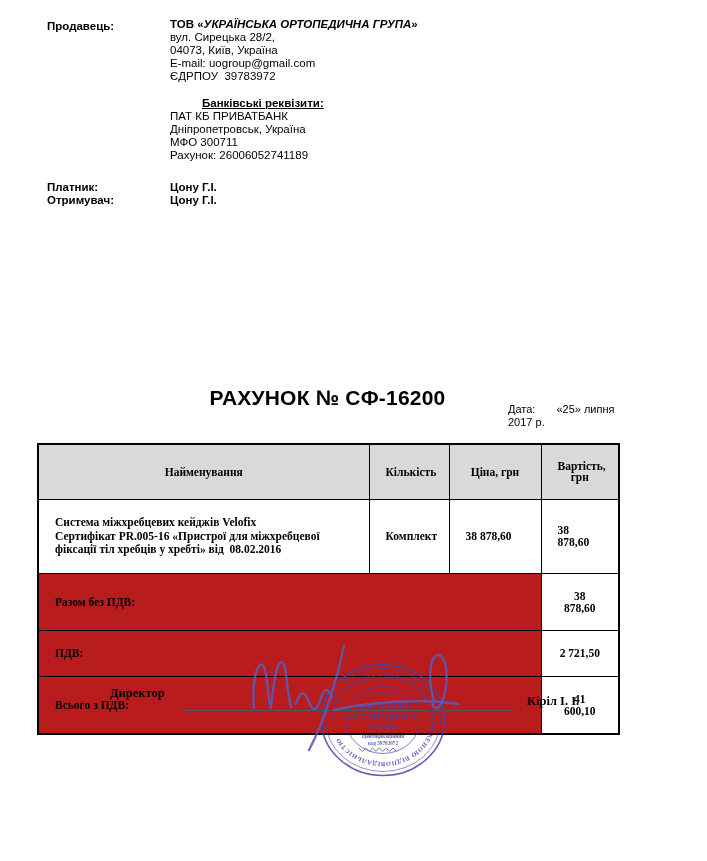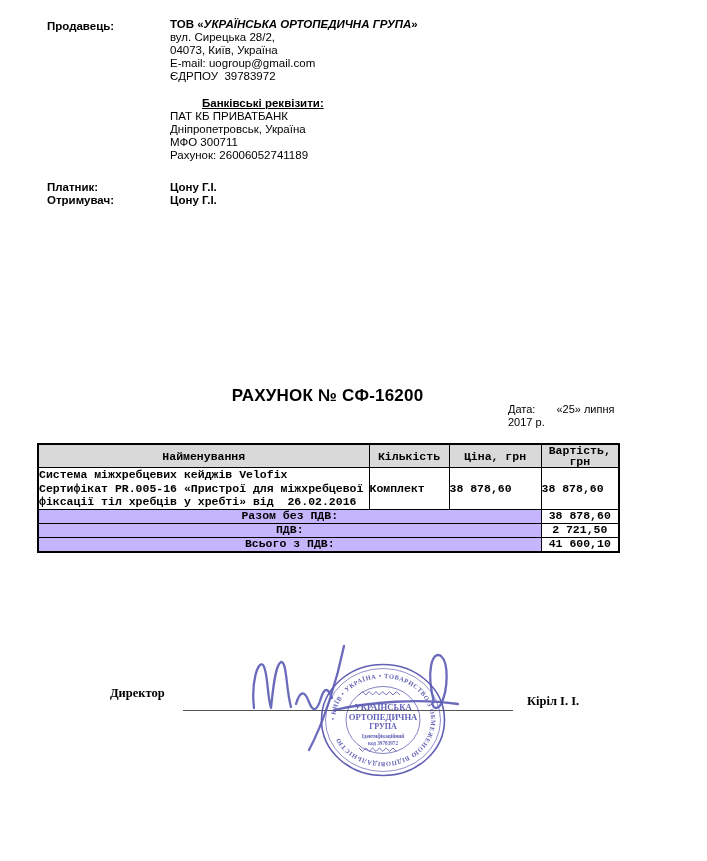--- a/index.html
+++ b/index.html
@@ -9,39 +9,39 @@
   }
   .abs{position:absolute;}
   
   .lbl{font-weight:bold;font-size:11.5px;line-height:13px;}
   .info{font-size:11.5px;line-height:13px;white-space:pre;}
   .company-line{font-weight:bold;}
   .company-line .co-name{font-style:italic;}
   .bank-heading{font-weight:bold;text-decoration:underline;padding-left:32px;}
   .gap{height:14px;}
   
-  .doc-title{font-weight:bold;font-size:17px;letter-spacing:.2px;text-align:center;}
+  .doc-title{font-weight:bold;font-size:21px;letter-spacing:.2px;text-align:center;}
   .date-block{font-size:11px;line-height:13px;}
   .date-day{margin-left:21px;}
   
   table.inv{
     border-collapse:collapse;table-layout:fixed;width:581px;
     font-family:"Liberation Serif",serif;font-weight:bold;font-size:11.5px;
     border:2px solid #000;
   }
-  table.inv th,table.inv td{border:1px solid #000;padding:0;font-family:Liberation Mono, monospace;}
+  table.inv th,table.inv td{border:1px solid #000;padding:16px;}
   table.inv th{
     background:#d9d9d9;text-align:center;vertical-align:middle;
     height:21px;line-height:11px;font-size:11.5px;
   }
   td.item-name{vertical-align:top;padding:1px 3px 2px 3px;line-height:13.5px;}
   td.item-name .nm2{white-space:pre-wrap;}
   td.item-center{vertical-align:middle;}
   tr.sumrow td{height:13px;line-height:12px;}
-  td.sum-label{background:#c4b5fd;text-align:center;padding-right:4px;}
+  td.sum-label{background:#b91c1c;text-align:left;padding-right:4px;}
   td.sum-value{text-align:center;background:#fff;}
   
   .sig-text{font-family:"Liberation Serif",serif;font-weight:bold;font-size:12.5px;}
   .sig-line{border-bottom:1.2px solid #555;height:1px;}
   .stamp-svg{opacity:.85;}
   .autograph-svg{opacity:.9;}
 </style>
 </head>
 <body>
 
@@ -87,21 +87,21 @@
         <th>Найменування</th>
         <th>Кількість</th>
         <th>Ціна, грн</th>
         <th>Вартість, грн</th>
       </tr>
     </thead>
     <tbody>
       <tr>
         <td class="item-name">
           <div class="nm1">Система міжхребцевих кейджів Velofix</div>
-          <div class="nm2">Сертифікат PR.005-16 «Пристрої для міжхребцевої фіксації тіл хребців у хребті» від  26.02.2016</div>
+          <div class="nm2">Сертифікат PR.005-16 «Пристрої для міжхребцевої фіксації тіл хребців у хребті» від  08.02.2016</div>
         </td>
         <td class="item-center">Комплект</td>
         <td class="item-center">38 878,60</td>
         <td class="item-center">38 878,60</td>
       </tr>
       <tr class="sumrow">
         <td class="sum-label" colspan="3">Разом без ПДВ:</td>
         <td class="sum-value">38 878,60</td>
       </tr>
       <tr class="sumrow">

